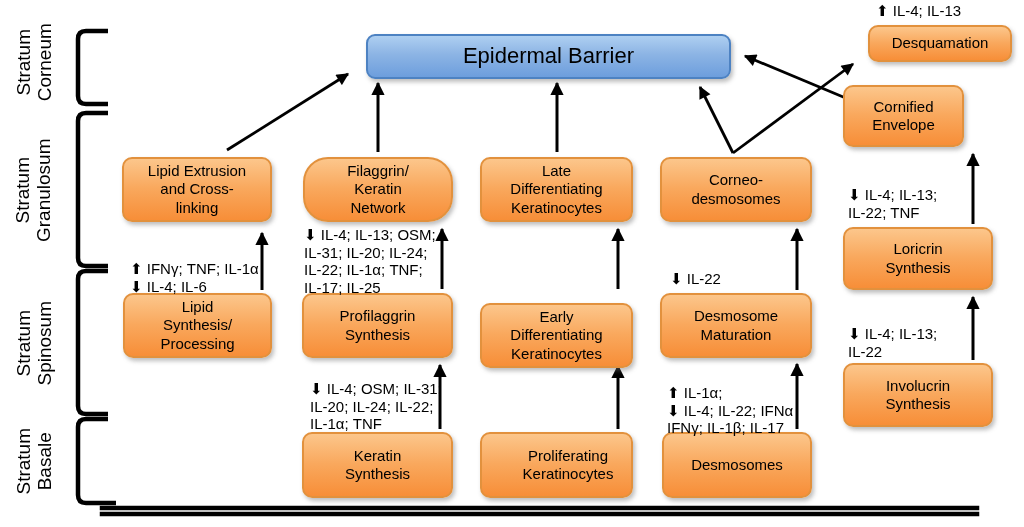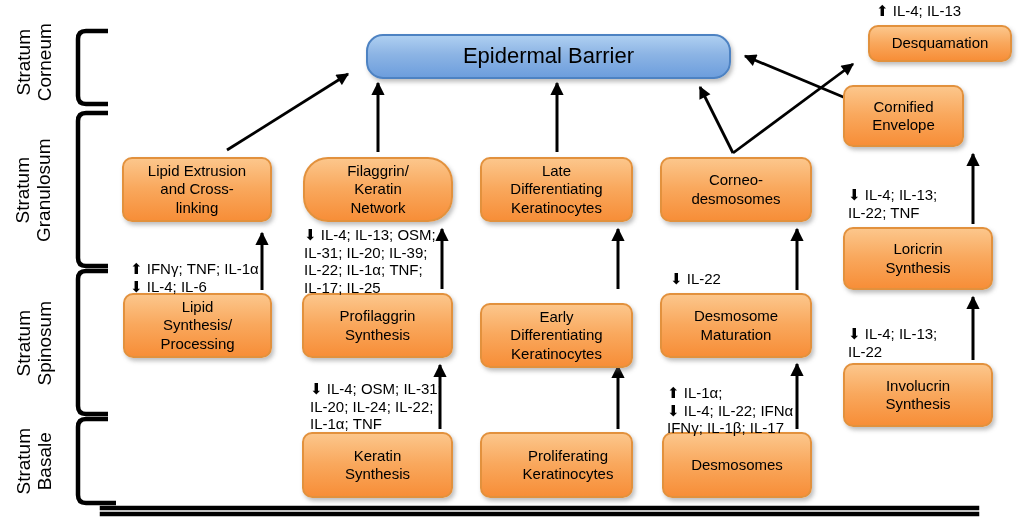--- a/index.html
+++ b/index.html
@@ -3,21 +3,21 @@
 <meta charset="utf-8">
 <style>
   html,body{margin:0;padding:0;background:#fff;}
   body{font-family:"Liberation Sans","DejaVu Sans",sans-serif;color:#000;}
   #canvas{position:relative;width:1024px;height:527px;background:#fff;overflow:hidden;}
   #arrows{position:absolute;left:0;top:0;z-index:1;}
   .obox{position:absolute;z-index:2;box-sizing:border-box;border:2px solid #e2913d;border-radius:10px;
         background:linear-gradient(180deg,#fcc68b 0%,#f9a85d 48%,#f78e38 100%);
         box-shadow:2px 3px 4px rgba(110,110,110,0.45);
         display:flex;align-items:center;justify-content:center;}
-  .bbox{position:absolute;z-index:2;box-sizing:border-box;border:2px solid #4d82c2;border-radius:17px;
+  .bbox{position:absolute;z-index:2;box-sizing:border-box;border:2px solid #4d82c2;border-radius:9px;
         background:linear-gradient(180deg,#aecff1 0%,#8cb4e4 45%,#6d9edd 100%);
         box-shadow:2px 3px 4px rgba(110,110,110,0.45);
         display:flex;align-items:center;justify-content:center;}
   .lbl{white-space:pre-line;text-align:center;font-size:15px;line-height:1.22;}
   .biglbl{white-space:pre-line;text-align:center;font-size:22px;line-height:1.1;}
   .note{position:absolute;z-index:2;font-size:15px;line-height:1.18;white-space:pre-line;}
   .stratum{position:absolute;left:2px;width:64px;z-index:2;display:flex;align-items:center;justify-content:center;}
   .stratum .rot{transform:rotate(-90deg);white-space:pre-line;text-align:center;
                 font-size:19px;line-height:1.12;color:#000;}
 </style>
@@ -143,21 +143,21 @@
     <span class="lbl">Proliferating
 Keratinocytes</span>
   </div>
   <div class="obox" style="left:662px;top:432px;width:150px;height:66px;">
     <span class="lbl">Desmosomes</span>
   </div>
 
   <div class="note" style="left:130px;top:260px;">⬆ IFNγ; TNF; IL-1α
 ⬇ IL-4; IL-6</div>
   <div class="note" style="left:304px;top:226px;">⬇ IL-4; IL-13; OSM;
-IL-31; IL-20; IL-39;
+IL-31; IL-20; IL-24;
 IL-22; IL-1α; TNF;
 IL-17; IL-25</div>
   <div class="note" style="left:310px;top:380px;">⬇ IL-4; OSM; IL-31;
 IL-20; IL-24; IL-22;
 IL-1α; TNF</div>
   <div class="note" style="left:670px;top:270px;">⬇ IL-22</div>
   <div class="note" style="left:667px;top:384px;">⬆ IL-1α;
 ⬇ IL-4; IL-22; IFNα
 IFNγ; IL-1β; IL-17</div>
   <div class="note" style="left:876px;top:2px;">⬆ IL-4; IL-13</div>

